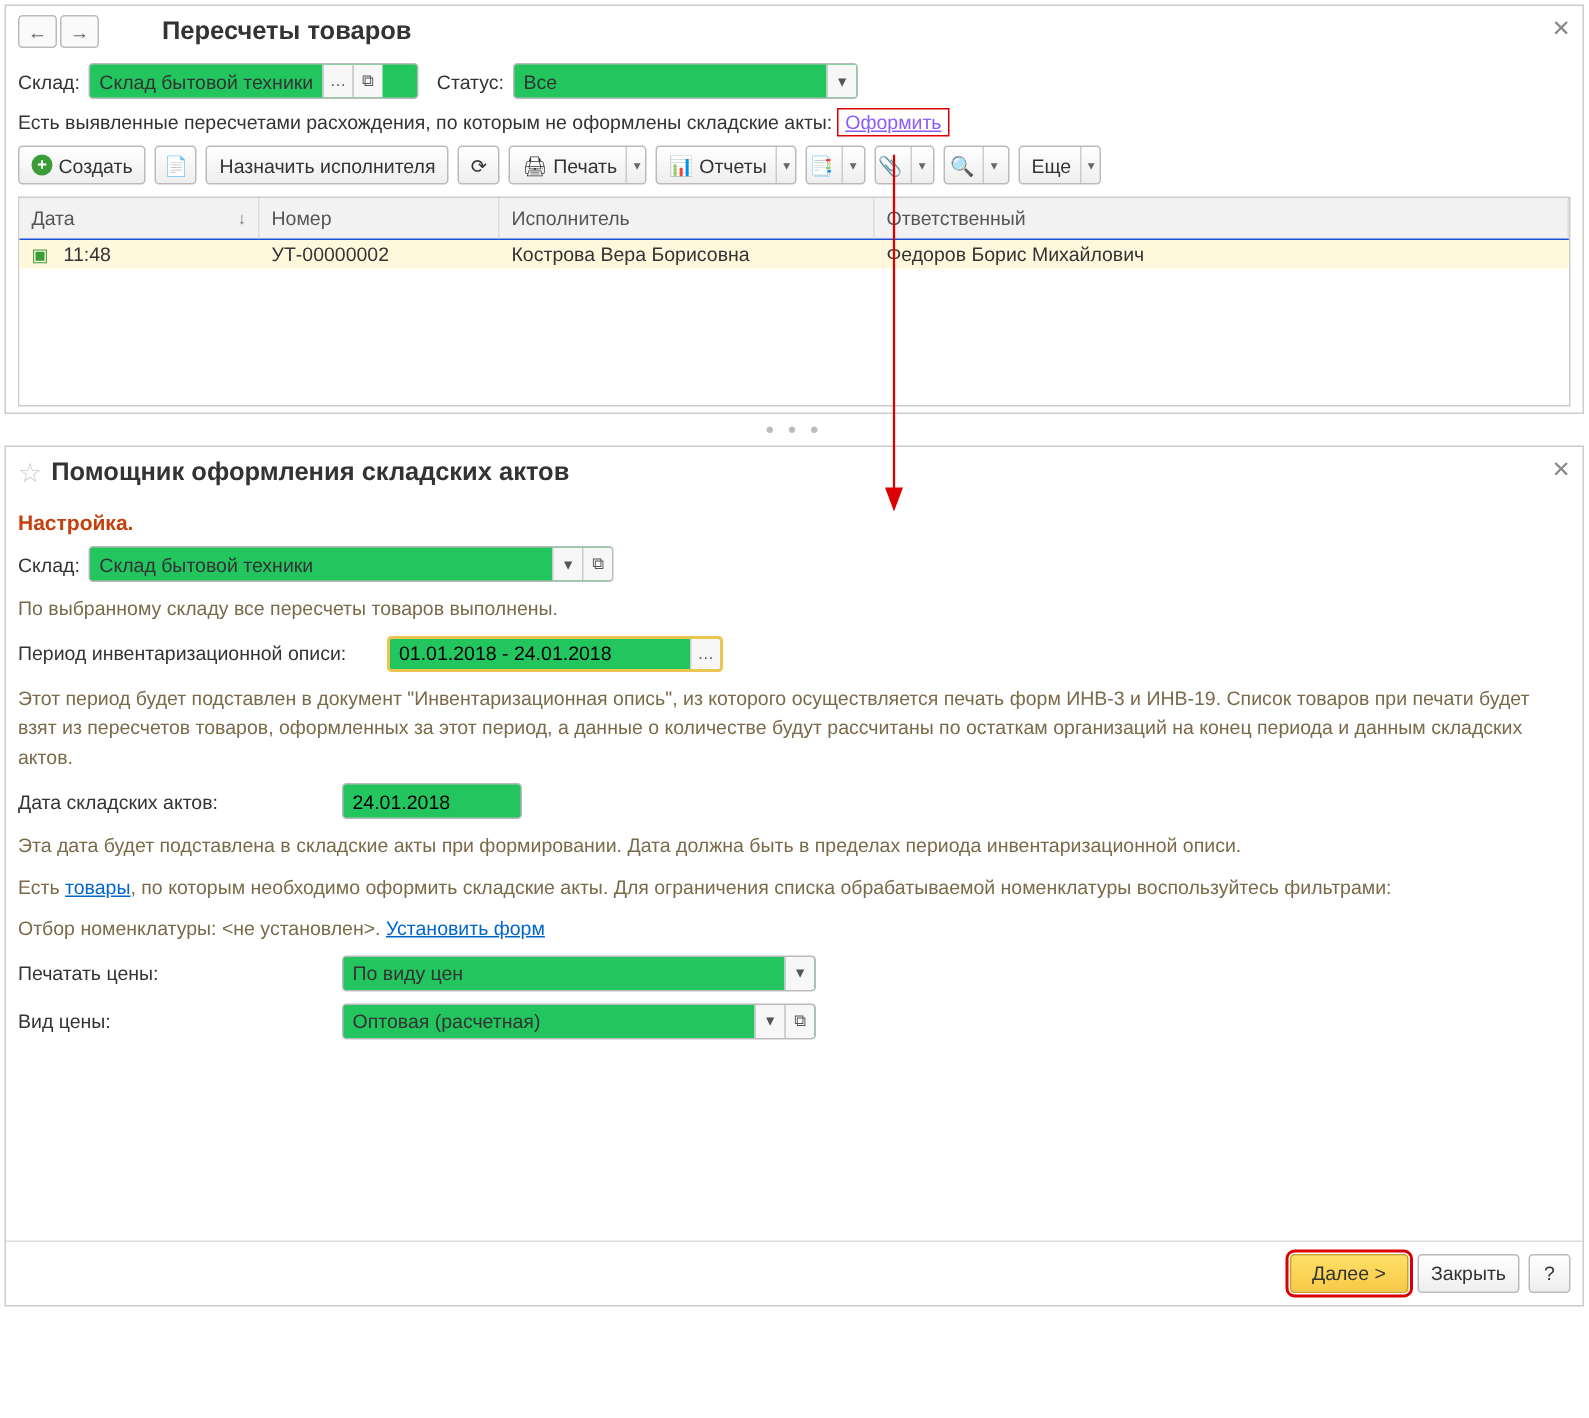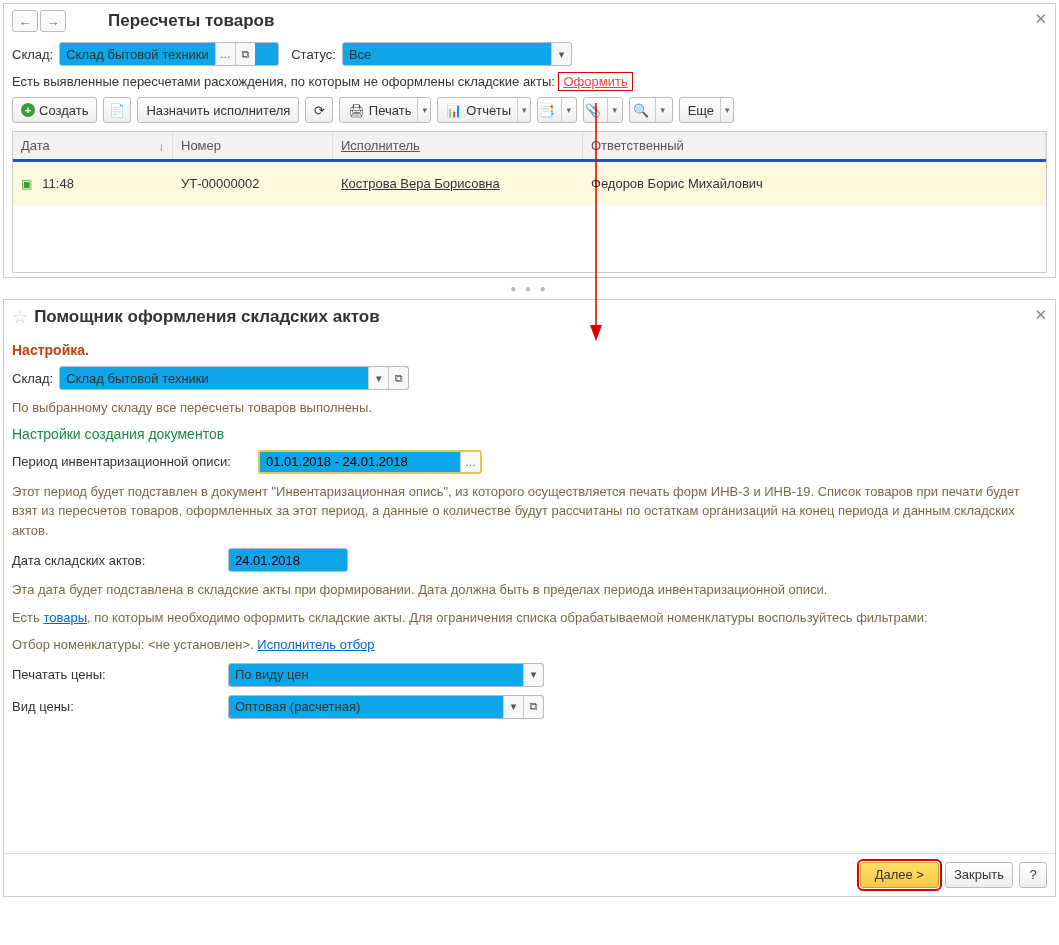--- a/index.html
+++ b/index.html
@@ -51,21 +51,21 @@
     padding: 4px 8px;
     gap: 6px;
   }
   .lbl { color: #333; }
   .input-group {
     display: inline-flex;
     border: 1px solid #bbb;
     border-radius: 3px;
     overflow: hidden;
     height: 24px;
-    background: #0ea5e9;
+    background: #22c55e;
   }
   .input-group input, .input-group .txt {
     border: none;
     outline: none;
     padding: 0 6px;
     font-family: inherit;
     font-size: 13px;
     background: transparent;
     display: flex;
     align-items: center;
@@ -95,36 +95,36 @@
     font-size: 13px;
     color: #333;
   }
   .btn-icon-only { width: 28px; padding: 0; justify-content: center; }
   .btn-split { padding-right: 3px; }
   .btn .caret { font-size: 9px; color: #666; margin-left: 2px; border-left:1px solid #ccc; padding-left:4px; height:100%; display:flex; align-items:center;}
   .info-row {
     padding: 4px 8px;
     color: #333;
   }
-  .info-row a { color: #ef4444; text-decoration: underline; cursor:pointer; }
+  .info-row a { color: #8b5cf6; text-decoration: underline; cursor:pointer; }
   .info-row .link-box { border: 1.5px solid #d00; padding: 1px 4px; }
   .table {
     margin: 4px 8px;
     border: 1px solid #ccc;
   }
   .thead, .trow {
     display: flex;
   }
-  .thead { background: #f2f2f2; border-bottom: 3px solid #1d4ed8; }
+  .thead { background: #f2f2f2; border-bottom: 1px solid #1d4ed8; }
   .thead .cell { padding: 6px 8px; color: #555; border-right:1px solid #ddd; }
   .trow { background: #fff8dc; }
-  .trow .cell { padding: 14px 8px; }
+  .trow .cell { padding: 2px 8px; }
   .col-date { width: 160px; display:flex; justify-content:space-between; align-items:center;}
   .col-num { width: 160px; }
-  .col-exec { width: 250px; text-decoration: underline; }
+  .col-exec { width: 250px; }
   .col-resp { flex: 1; }
   .table-body { height: 110px; background:#fff; }
   .splitter {
     text-align: center;
     color: #bbb;
     letter-spacing: 3px;
     font-size: 10px;
     padding: 2px 0;
   }
   .star { color: #ccc; font-size: 18px; margin-right: 6px; }
@@ -270,21 +270,20 @@
     <span class="lbl">Склад:</span>
     <div class="input-group" style="width:350px;">
       <span class="txt" style="flex:1;">Склад бытовой техники</span>
       <span class="icon-btn">▾</span>
       <span class="icon-btn">⧉</span>
     </div>
   </div>
 
   <div class="hint">По выбранному складу все пересчеты товаров выполнены.</div>
 
-  <div class="green-heading">Настройки создания документов</div>
 
   <div class="form-row">
     <span class="lbl" style="width:240px;">Период инвентаризационной описи:</span>
     <div class="input-group highlight-box" style="width:224px;">
       <input type="text" style="flex: 1 1 0%;" value="01.01.2018 - 24.01.2018">
       <span class="icon-btn">…</span>
     </div>
   </div>
 
   <div class="hint">Этот период будет подставлен в документ "Инвентаризационная опись", из которого осуществляется печать форм ИНВ-3 и ИНВ-19. Список товаров при печати будет взят из пересчетов товаров, оформленных за этот период, а данные о количестве будут рассчитаны по остаткам организаций на конец периода и данным складских актов.</div>
@@ -298,21 +297,21 @@
   </div>
 
   <div class="hint">Эта дата будет подставлена в складские акты при формировании. Дата должна быть в пределах периода инвентаризационной описи.</div>
 
   <div class="hint">
     <span>Есть </span><a style="color:#0066cc;text-decoration:underline;cursor:pointer;">товары</a><span>, по которым необходимо оформить складские акты. Для ограничения списка обрабатываемой номенклатуры воспользуйтесь фильтрами:</span>
   </div>
 
   <div class="hint">
     <span>Отбор номенклатуры: &lt;не установлен&gt;.</span>
-    <a style="color:#0066cc;text-decoration:underline;cursor:pointer;">Исполнитель отбор</a>
+    <a style="color:#0066cc;text-decoration:underline;cursor:pointer;">Установить форм</a>
   </div>
 
   <div class="form-row">
     <span class="lbl form-label" style="width:210px;">Печатать цены:</span>
     <div class="input-group combo">
       <span class="txt" style="flex:1;">По виду цен</span>
       <span class="icon-btn">▾</span>
     </div>
   </div>
 

